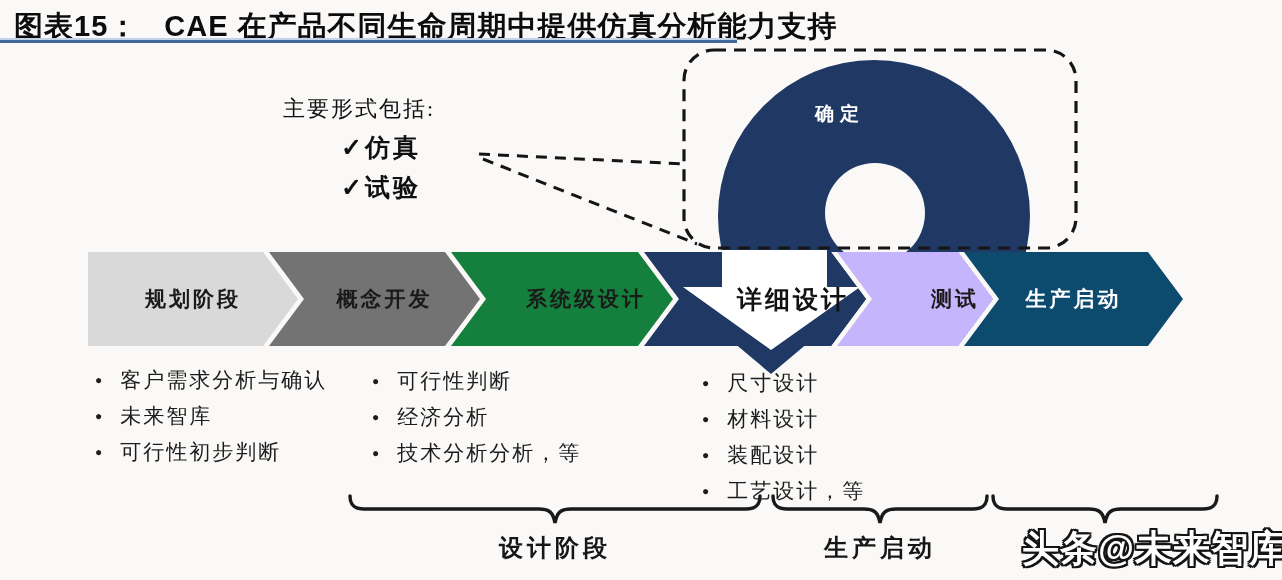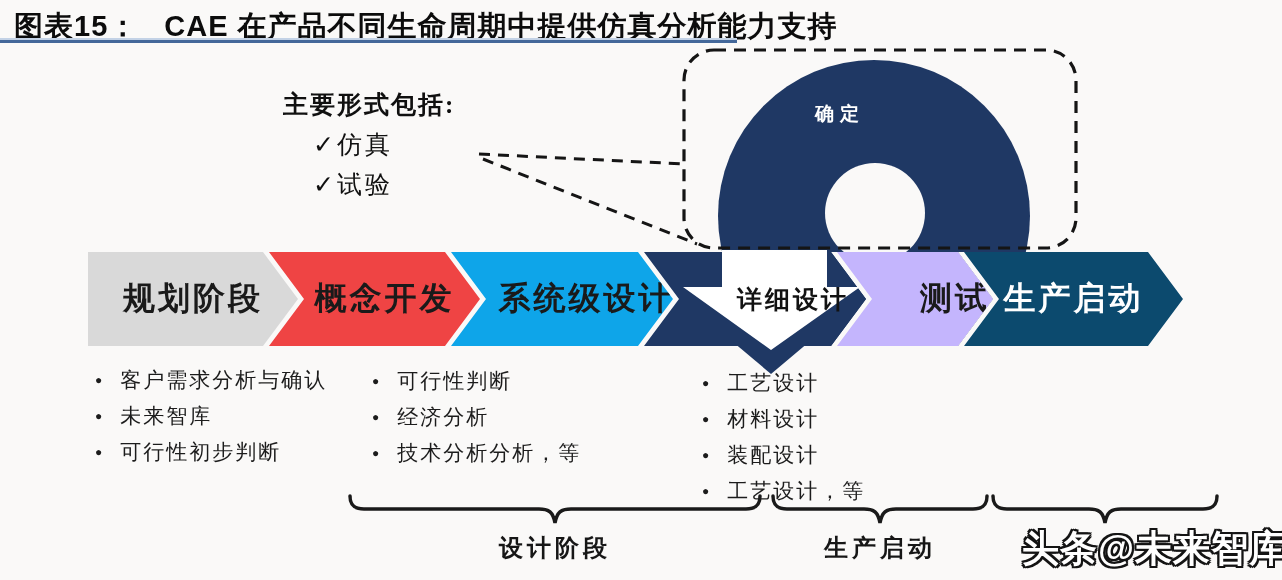--- a/index.html
+++ b/index.html
@@ -6,29 +6,29 @@
   body{font-family:"Liberation Sans",sans-serif;}
   #canvas{position:relative;width:1282px;height:580px;background:#faf9f8;overflow:hidden;}
 
   
   .fig-title{position:absolute;left:14px;top:7px;font-size:29px;font-weight:bold;color:#0c0c0c;letter-spacing:1px;white-space:nowrap;}
   .fig-title .prefix{margin-right:26px;}
   .title-rule{position:absolute;left:0;top:40px;width:737px;height:3px;background:#44689a;box-shadow:0 -2px 0 #c3d2e6;}
 
   
   .callout{position:absolute;left:283px;top:88px;color:#101010;font-family:"Liberation Serif",serif;}
-  .callout .heading{font-size:25px;font-weight:bold;letter-spacing:2px;}
-  .callout .check-item{font-size:25px;font-weight:normal;margin-left:30px;margin-top:7px;letter-spacing:3px;}
+  .callout .heading{font-size:22px;font-weight:normal;letter-spacing:2px;margin-top:6px;}
+  .callout .check-item{font-size:25px;font-weight:bold;margin-left:58px;margin-top:7px;letter-spacing:3px;}
 
   
-  .chev{position:absolute;top:252px;height:94px;display:flex;align-items:center;font-family:"Liberation Serif",serif;font-size:32px;font-weight:bold;letter-spacing:3px;color:#1a1a1a;white-space:nowrap;}
+  .chev{position:absolute;top:252px;height:94px;display:flex;align-items:center;font-family:"Liberation Serif",serif;font-size:21px;font-weight:bold;letter-spacing:3px;color:#1a1a1a;white-space:nowrap;}
   .chev span{width:100%;text-align:center;}
   .chev1{left:88px;width:210px;background:#d9d9d9;clip-path:polygon(0 0,175px 0,210px 50%,175px 100%,0 100%);z-index:5;}
-  .chev2{left:269px;width:211px;background:#ef4444;clip-path:polygon(0 0,176px 0,211px 50%,176px 100%,0 100%,35px 50%);z-index:5;padding-left:10px;}
-  .chev3{left:451px;width:222px;background:#0ea5e9;clip-path:polygon(0 0,187px 0,222px 50%,187px 100%,0 100%,35px 50%);z-index:5;padding-left:24px;}
+  .chev2{left:269px;width:211px;background:#737373;clip-path:polygon(0 0,176px 0,211px 50%,176px 100%,0 100%,35px 50%);z-index:5;padding-left:10px;}
+  .chev3{left:451px;width:222px;background:#15803d;clip-path:polygon(0 0,187px 0,222px 50%,187px 100%,0 100%,35px 50%);z-index:5;padding-left:24px;}
   .chev4{left:644px;width:222px;background:#1f3864;clip-path:polygon(0 0,187px 0,222px 50%,187px 100%,0 100%,35px 50%);z-index:3;}
   .chev5{left:837px;width:156px;background:#c4b5fd;clip-path:polygon(0 0,121px 0,156px 50%,121px 100%,0 100%,35px 50%);z-index:5;padding-left:40px;}
   .chev6{left:964px;width:219px;background:#0c4a6e;clip-path:polygon(0 0,184px 0,219px 50%,184px 100%,0 100%,35px 50%);z-index:5;color:#ffffff;}
   
   .backing{position:absolute;top:252px;height:94px;background:#faf9f8;z-index:2;}
   .backing5{left:831px;width:162px;clip-path:polygon(0 0,127px 0,162px 50%,127px 100%,0 100%,35px 50%);}
   .backing6{left:958px;width:219px;clip-path:polygon(0 0,184px 0,219px 50%,184px 100%,0 100%,35px 50%);}
   
   .stage4-label{position:absolute;left:696px;top:252px;width:194px;height:94px;display:flex;align-items:center;justify-content:center;z-index:6;
     font-family:"Liberation Serif",serif;font-size:25px;font-weight:bold;letter-spacing:3px;color:#121212;white-space:nowrap;}
@@ -145,21 +145,21 @@
         <span>经济分析</span>
       </li>
     <li>
         <span class="dot">●</span>
         <span>技术分析分析，等</span>
       </li>
   </ul>
   <ul class="notes notes3">
     <li>
         <span class="dot">●</span>
-        <span>工艺设计</span>
+        <span>尺寸设计</span>
       </li>
     <li>
         <span class="dot">●</span>
         <span>材料设计</span>
       </li>
     <li>
         <span class="dot">●</span>
         <span>装配设计</span>
       </li>
     <li>

